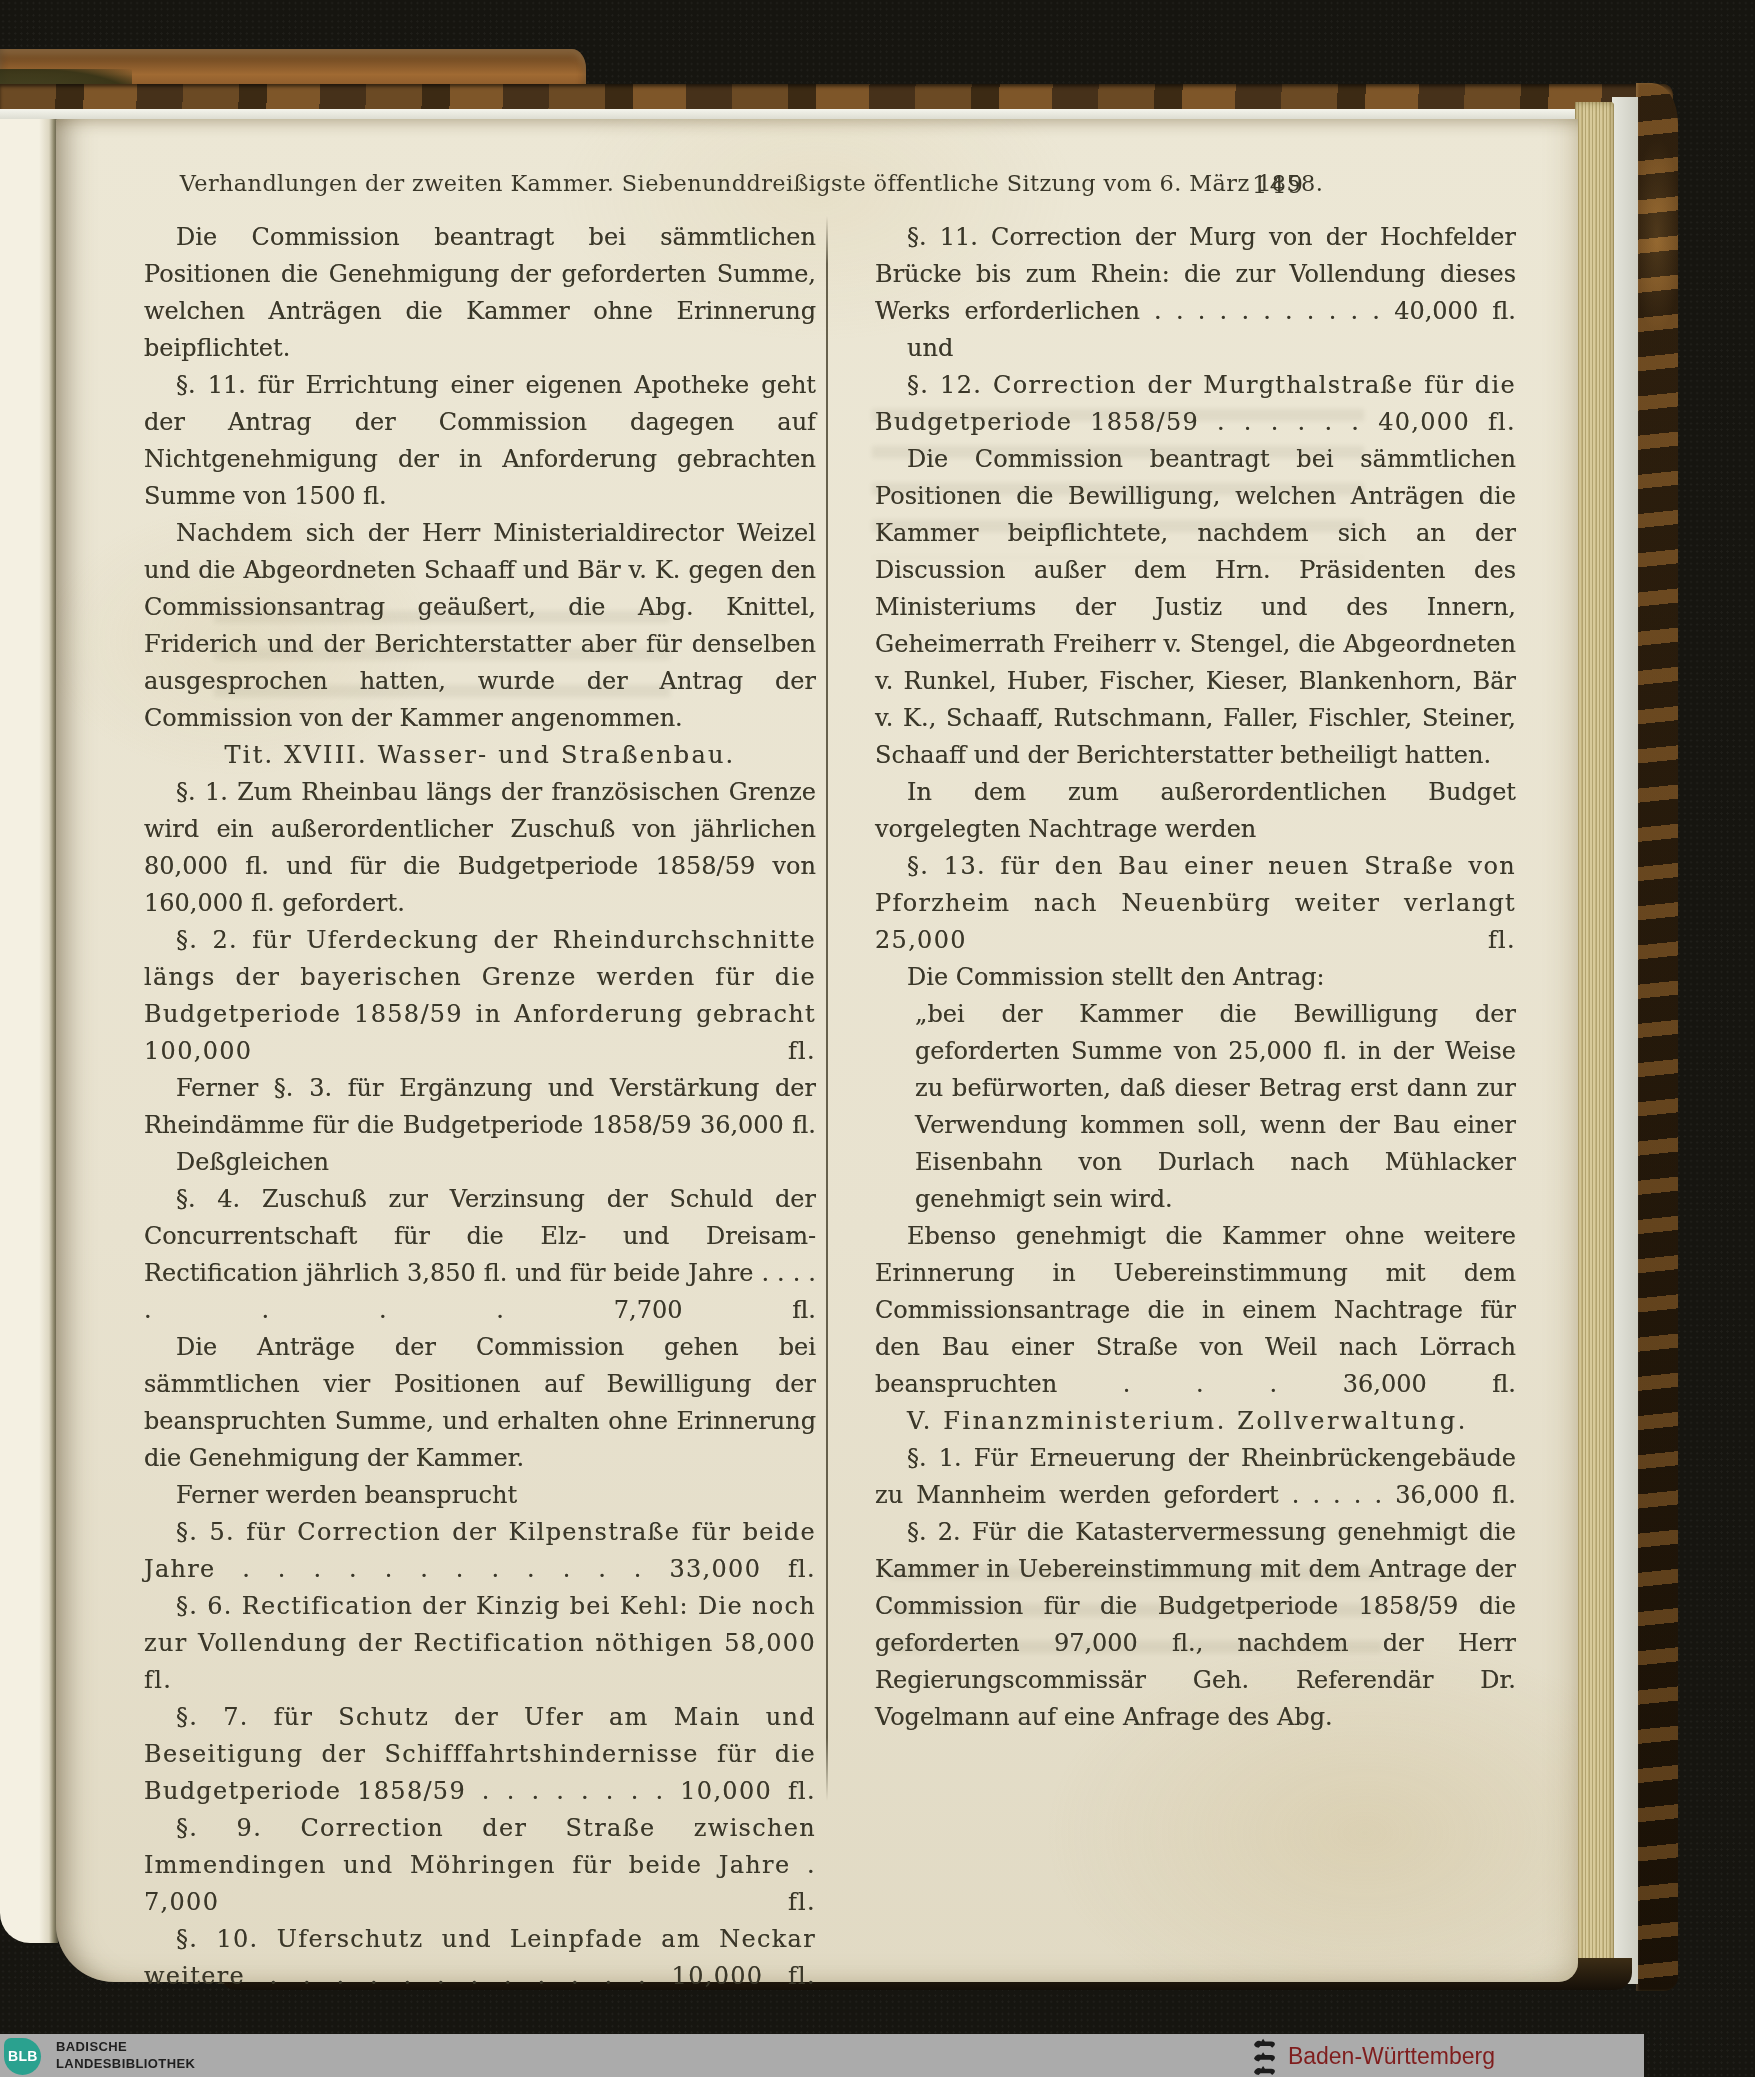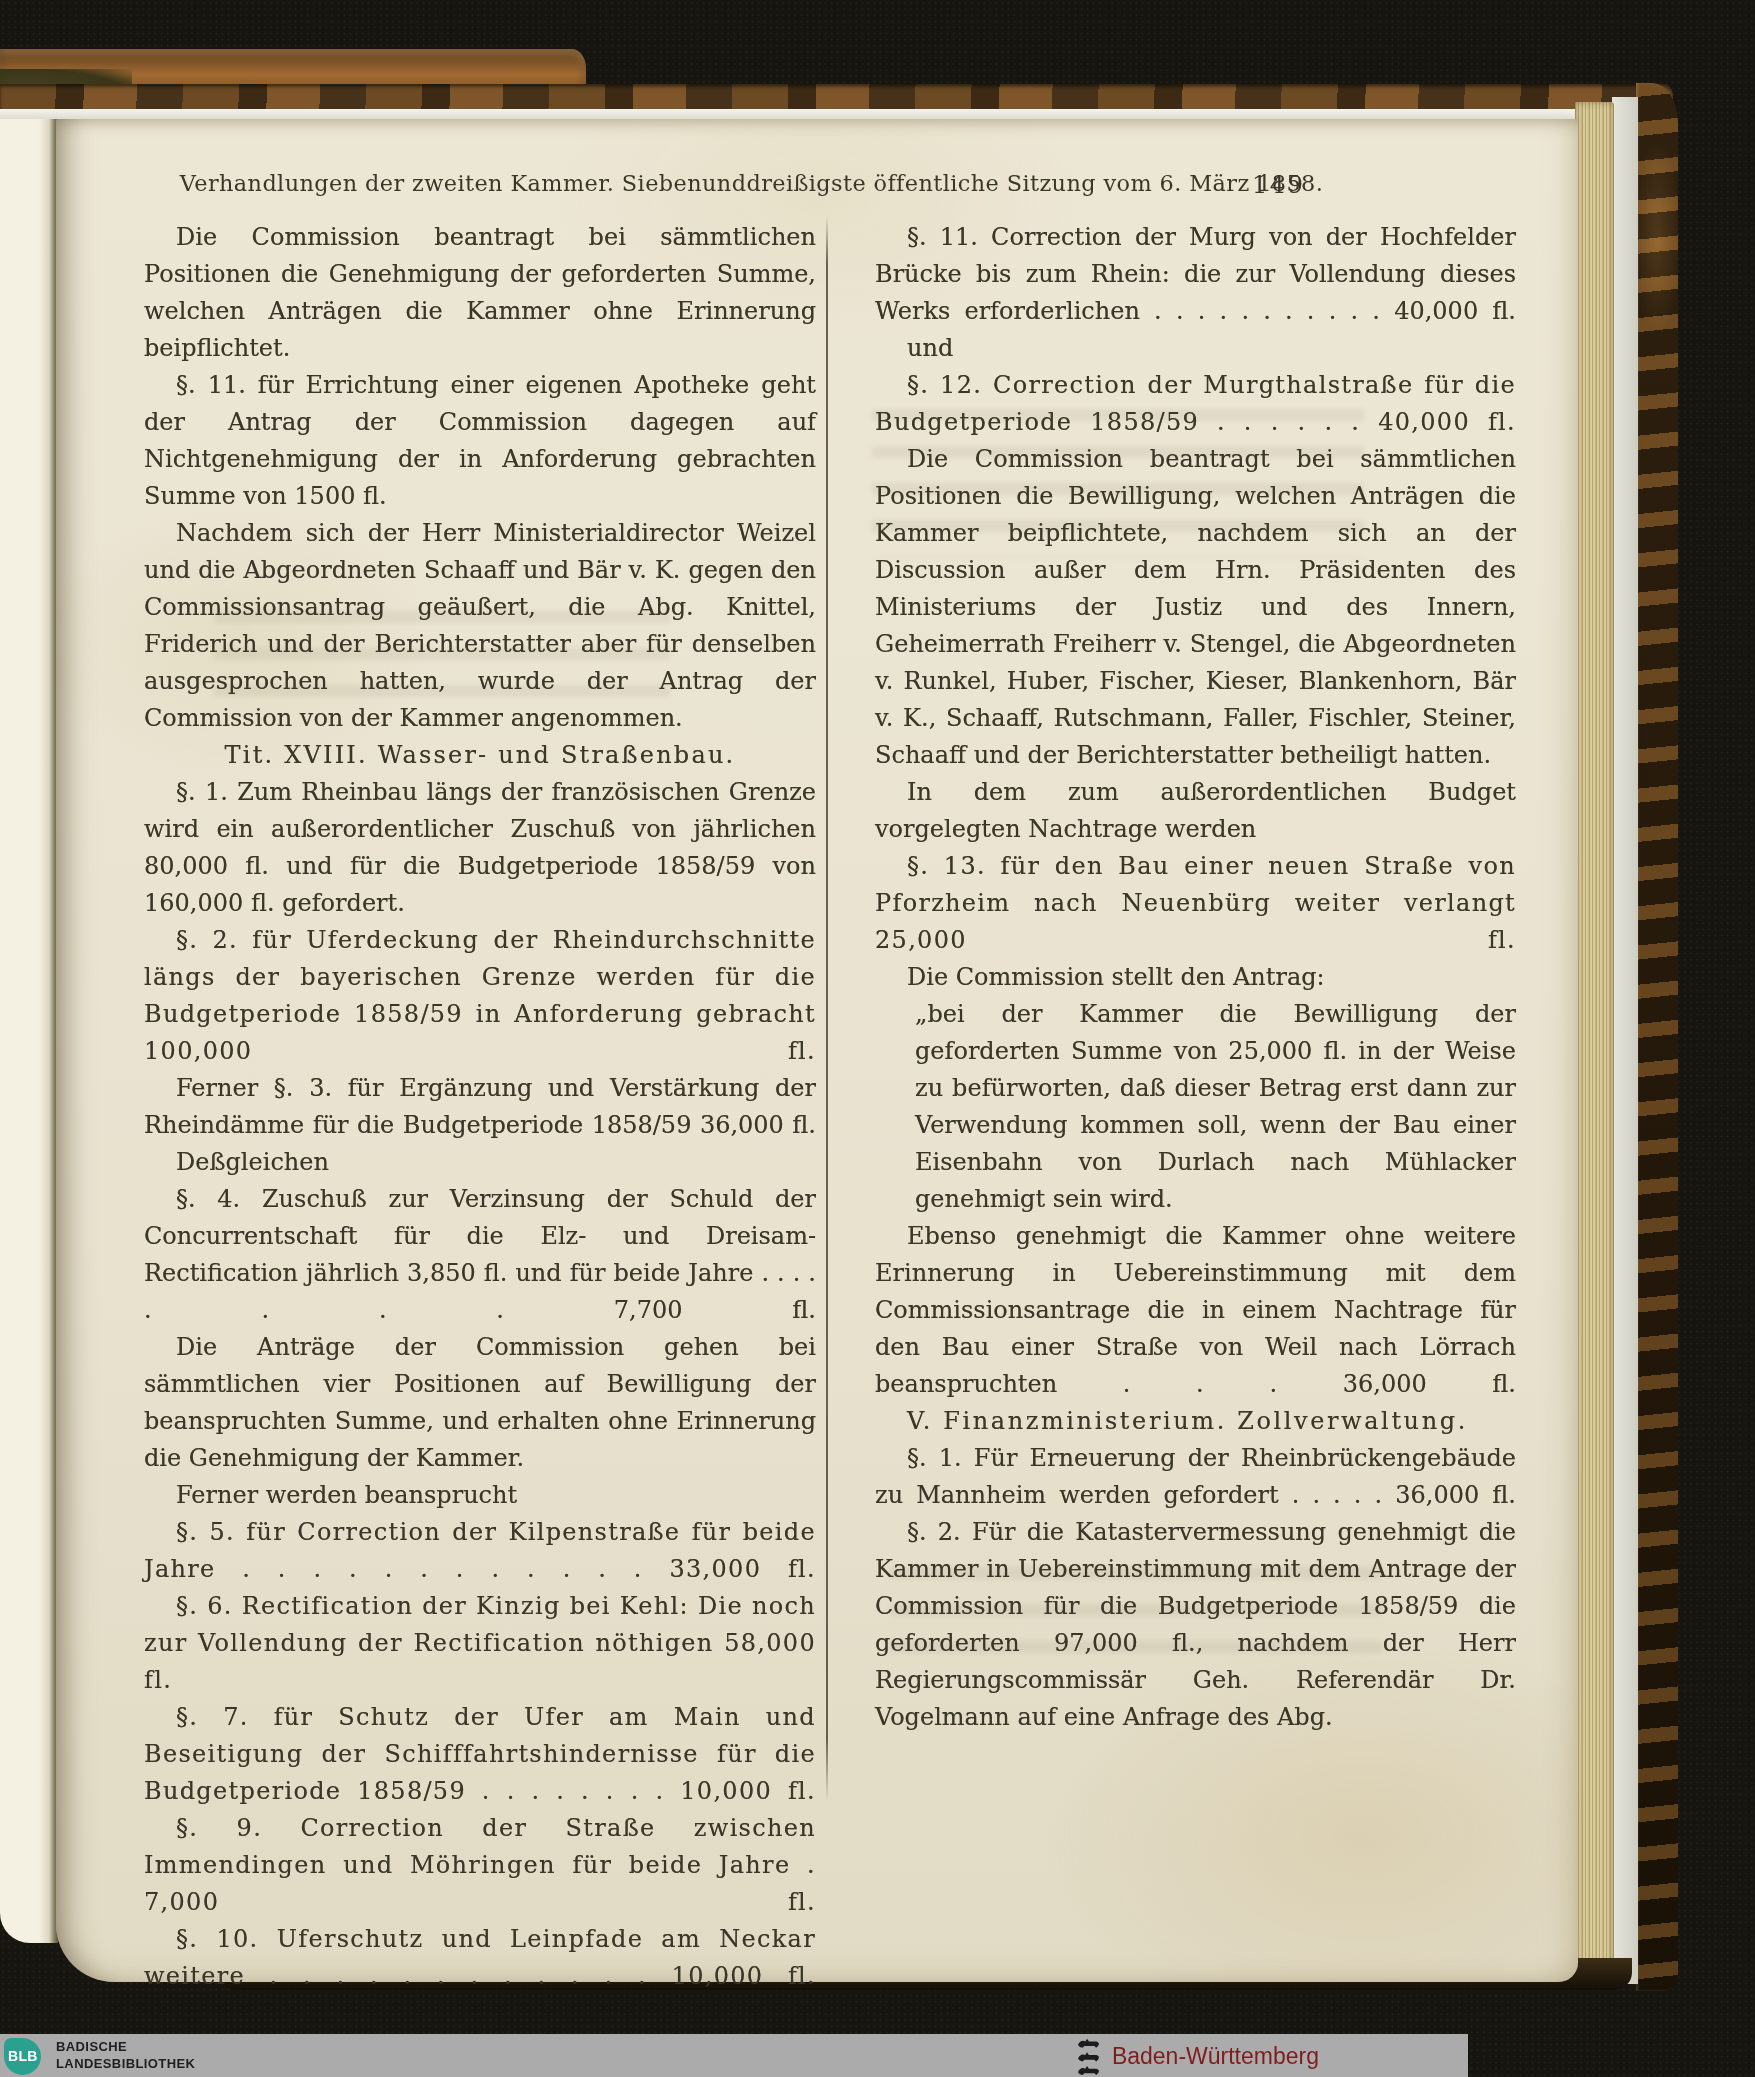--- a/index.html
+++ b/index.html
@@ -105,21 +105,21 @@
     background:linear-gradient(180deg,rgba(70,64,44,0),rgba(70,64,44,.8) 3%,rgba(70,64,44,.8) 96%,rgba(70,64,44,0));
   }
   .col p{margin:0;text-indent:32px;}
   .col p.amount{text-align-last:justify;}
   .col p.center{text-align:center;text-indent:0;letter-spacing:2.2px;}
   .col p.sperr{letter-spacing:1.3px;}
   .col p.sperr3{letter-spacing:2.6px;}
   .col p.quote{padding-left:40px;text-indent:0;}
   
   .footer-bar{
-    position:absolute;left:0;top:2034px;width:1468px;height:44px;z-index:6;
+    position:absolute;left:0;top:2034px;width:1644px;height:44px;z-index:6;
     background:#ababab;font-family:"Liberation Sans", sans-serif;
   }
   .blb-logo{
     position:absolute;left:4.4px;top:3.5px;width:37px;height:37px;
     background:#2aa18f;border-radius:7px 50% 50% 50%;
     display:flex;align-items:center;justify-content:center;
   }
   .blb-logo span{color:#ffffff;font-weight:bold;font-size:14px;letter-spacing:0.4px;}
   .lib-name{
     position:absolute;left:56px;top:5.3px;color:#1f1f1f;font-weight:bold;

